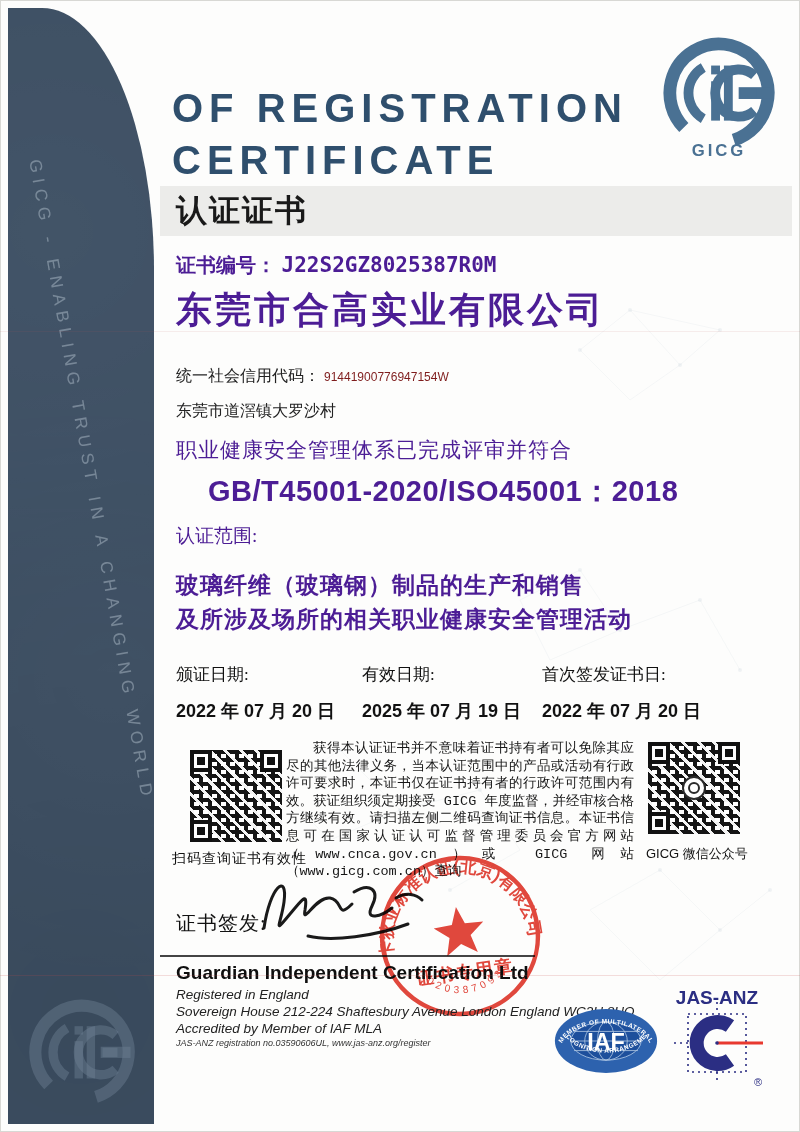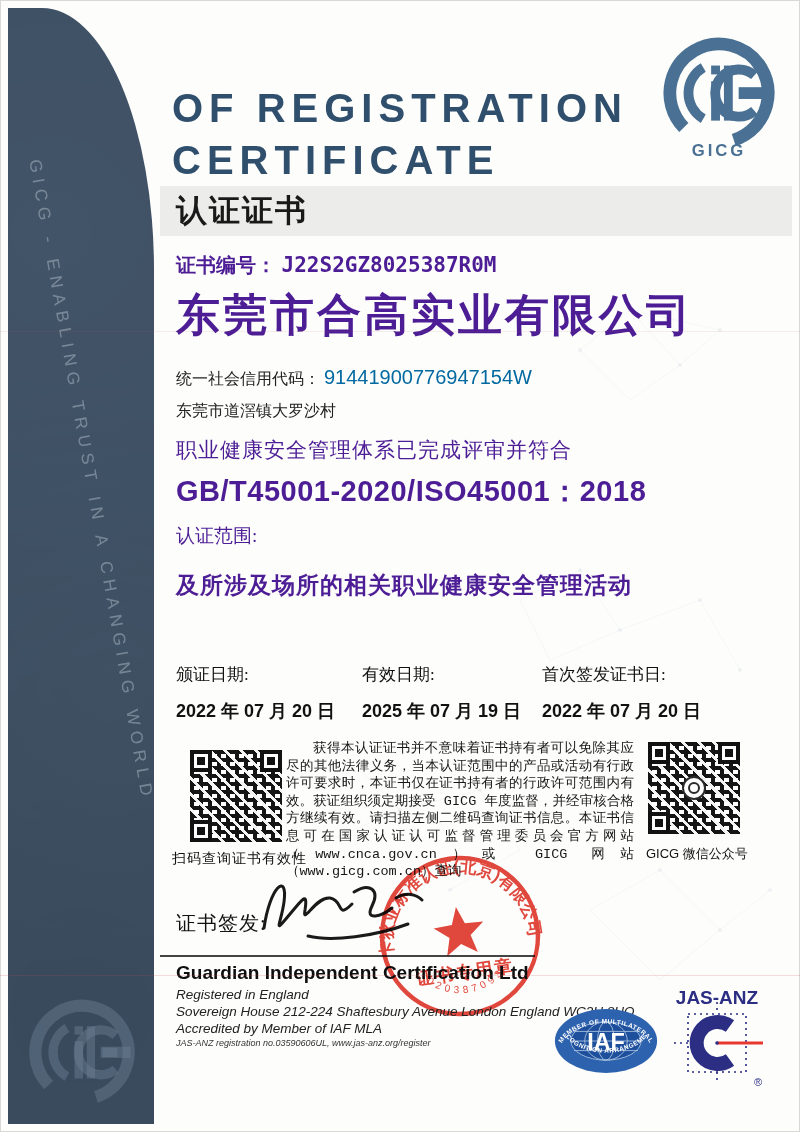--- a/index.html
+++ b/index.html
@@ -21,27 +21,27 @@
   #gicg-logo{position:absolute;left:660px;top:36px;color:#4a7193;}
   #title{position:absolute;left:172px;top:82px;color:#2f4f6d;font-weight:bold;
          font-size:40px;letter-spacing:6px;line-height:52px;}
   #subtitle-band{position:absolute;left:160px;top:186px;width:632px;height:50px;background:#ececea;}
   #subtitle{position:absolute;left:176px;top:190px;font-size:31px;font-weight:bold;color:#191919;
             letter-spacing:2px;}
   
   .row{position:absolute;left:176px;color:#4c1d95;}
   #cert-number-row{top:252px;font-size:20px;font-weight:bold;}
   #cert-number-row .num{font-family:"DejaVu Sans Mono",monospace;font-size:21px;letter-spacing:0;}
-  #company-name{top:286px;font-family:Liberation Serif, serif;font-size:44px;font-weight:bold;
+  #company-name{top:286px;font-family:Liberation Serif, serif;font-size:36px;font-weight:bold;
                 letter-spacing:3px;}
   #credit-row{top:366px;font-family:"Liberation Serif",serif;font-size:16px;color:#222;}
-  #credit-row .val{font-family:"Liberation Sans",sans-serif;font-size:20px;color:#0369a1;}
+  #credit-row .val{font-family:"Liberation Sans",sans-serif;font-size:12px;color:#7f1d1d;}
   #address{top:401px;font-family:"Liberation Serif",serif;font-size:16px;color:#222;text-align:right;}
   #statement{top:436px;font-family:"Liberation Serif",serif;font-size:21px;letter-spacing:1px;}
-  #standard{top:472px;font-size:29px;font-weight:bold;letter-spacing:.5px;}
+  #standard{top:472px;font-size:29px;font-weight:bold;letter-spacing:.5px;margin-left:32px;}
   #scope-label{top:523px;font-family:"Liberation Serif",serif;font-size:19px;}
   #scope-text{top:568px;font-size:23px;font-weight:bold;line-height:34px;letter-spacing:1px;}
   .date-col{position:absolute;color:#111;}
   .date-col .dlabel{font-family:"Liberation Serif",serif;font-size:17px;}
   .date-col .dvalue{position:absolute;top:36px;left:0;font-size:18px;font-weight:bold;white-space:nowrap;}
   #date-1{left:176px;top:663px;}
   #date-2{left:362px;top:663px;}
   #date-3{left:542px;top:663px;}
   
   .qr{position:absolute;width:92px;height:92px;background:#fff;}
@@ -168,20 +168,21 @@
 
   <div id="address" class="row">东莞市道滘镇大罗沙村</div>
 
   <div id="statement" class="row">职业健康安全管理体系已完成评审并符合</div>
 
   <div id="standard" class="row">GB/T45001-2020/ISO45001：2018</div>
 
   <div id="scope-label" class="row">认证范围:</div>
 
   <div id="scope-text" class="row">
+    <div>玻璃纤维（玻璃钢）制品的生产和销售</div>
     <div>及所涉及场所的相关职业健康安全管理活动</div>
   </div>
 
   <div id="date-1" class="date-col">
     <div class="dlabel">颁证日期:</div>
     <div class="dvalue">2022 年 07 月 20 日</div>
   </div>
   <div id="date-2" class="date-col">
     <div class="dlabel">有效日期:</div>
     <div class="dvalue">2025 年 07 月 19 日</div>

